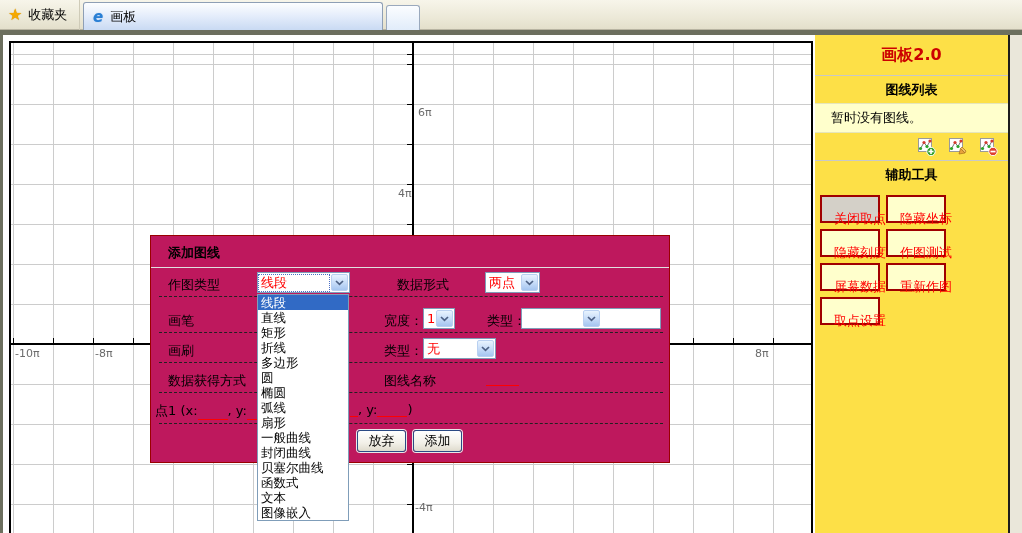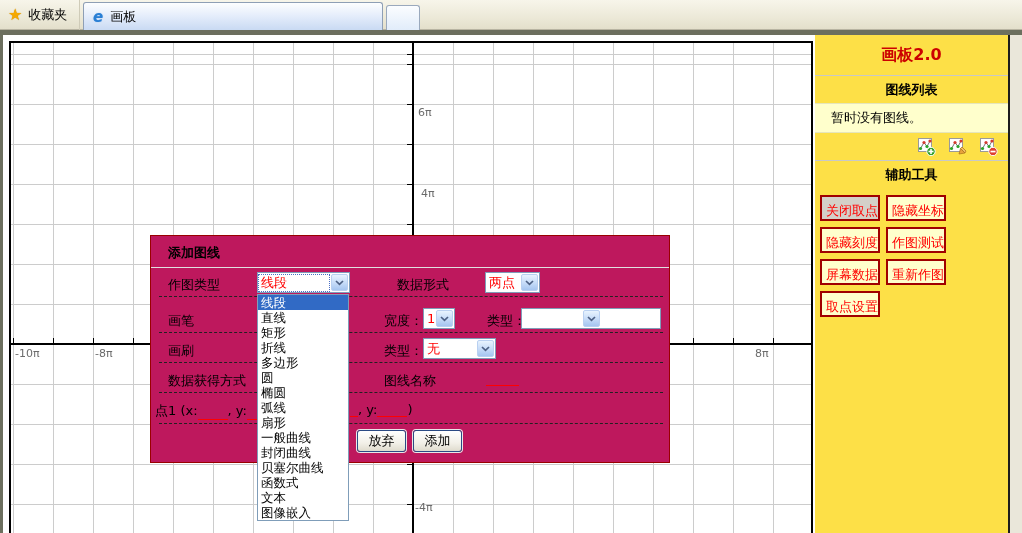--- a/index.html
+++ b/index.html
@@ -46,21 +46,21 @@
   .sidebar { position:absolute; left:815px; top:35px; width:193px; height:498px; background:#fde047; z-index:5; }
   .app-title { text-align:center; color:#cc0000; font-weight:bold; font-size:16px; padding:10px 0 9px; }
   .sep { border-top:1px solid #c8c8c8; }
   .sec-head { font-weight:bold; font-size:13px; padding:5px 3px 4px;text-align:center; }
   .empty-row { background:#ffffcc; border-top:1px solid #e6e6bb; border-bottom:1px solid #e6e6bb; padding:5px 2px 5px 16px; }
   .icon-row { display:flex; justify-content:flex-end; gap:13px; padding:5px 10px 4px 0; }
   .mini-icon { width:18px; height:18px; display:inline-block; cursor:pointer; }
   .tool-grid { display:flex; flex-wrap:wrap; padding:4px 0 0 2px; }
   .tool-btn { width:60px; height:26px; margin:3px; background:#ffffcc; border:2px solid #a00000;
     color:#ff0000; font-size:13px; white-space:nowrap; line-height:20px; text-align:center;
-    font-family:inherit; cursor:pointer; padding:4px; }
+    font-family:inherit; cursor:pointer; padding:12px; }
   .tool-btn.active { background:#d4d0c8; }
 
   
   .dialog { position:absolute; left:150px; top:235px; width:520px; height:228px; background:#be185d;
     border:1px solid #990000; z-index:10; }
   .dlg-title { position:absolute; left:17px; top:8px; font-weight:bold; font-size:13px; }
   .dlg-titlesep { position:absolute; left:0; top:31px; width:100%; border-top:1px solid #e0e0e0; }
   .dash { position:absolute; left:8px; width:504px; border-top:1px dashed #222; }
   .dlg-label { position:absolute; font-size:13px; white-space:nowrap; }
   .sel { position:absolute; height:21px; background:#fff; border:1px solid #7f9db9; display:flex; align-items:center; cursor:pointer; }
@@ -102,21 +102,21 @@
   <div class="frame-left"></div>
 
   <div class="canvas">
     <div class="xticks"></div>
     <div class="yticks"></div>
     <div class="axis-x"></div>
     <div class="axis-y"></div>
     <div>
 
     <span class="axis-label" style="left: 407px; top: 63px;">6π</span>
-        <span class="axis-label" style="left: 410px; top: 144px;">4π</span>
+        <span class="axis-label" style="left: 387px; top: 144px;">4π</span>
         <span class="axis-label" style="left: 4px; top: 304px;">-10π</span>
         <span class="axis-label" style="left: 84px; top: 304px;">-8π</span>
         <span class="axis-label" style="left: 721px; top: 304px; margin-left: 23px;">8π</span>
         <span class="axis-label" style="left: 404px; top: 458px;">-4π</span>
       </div>
   </div>
 
   <div class="sidebar">
     <div class="app-title">画板2.0</div>
     <div class="sep"></div>

